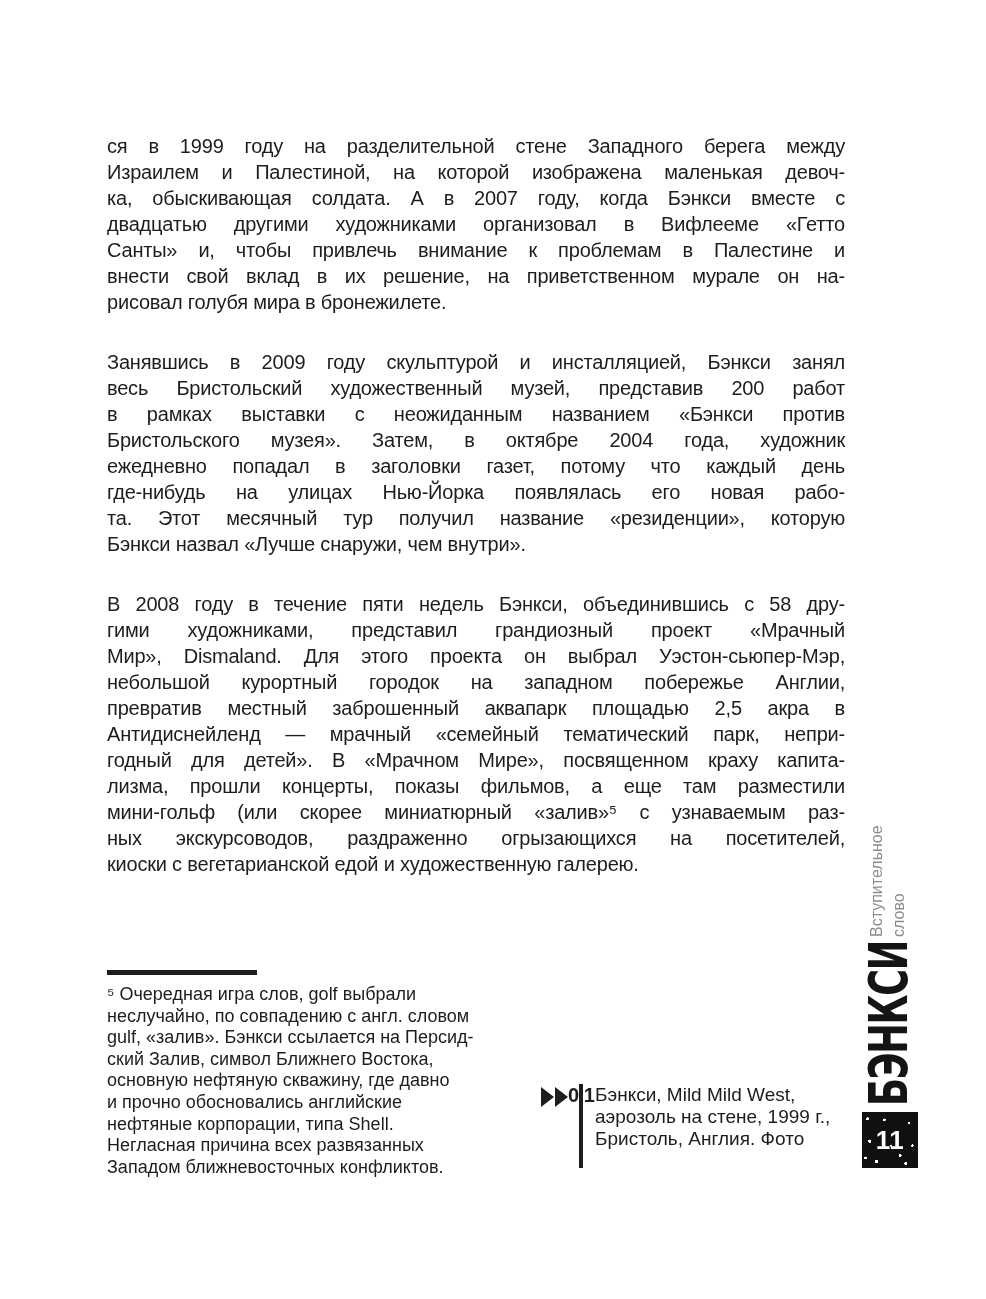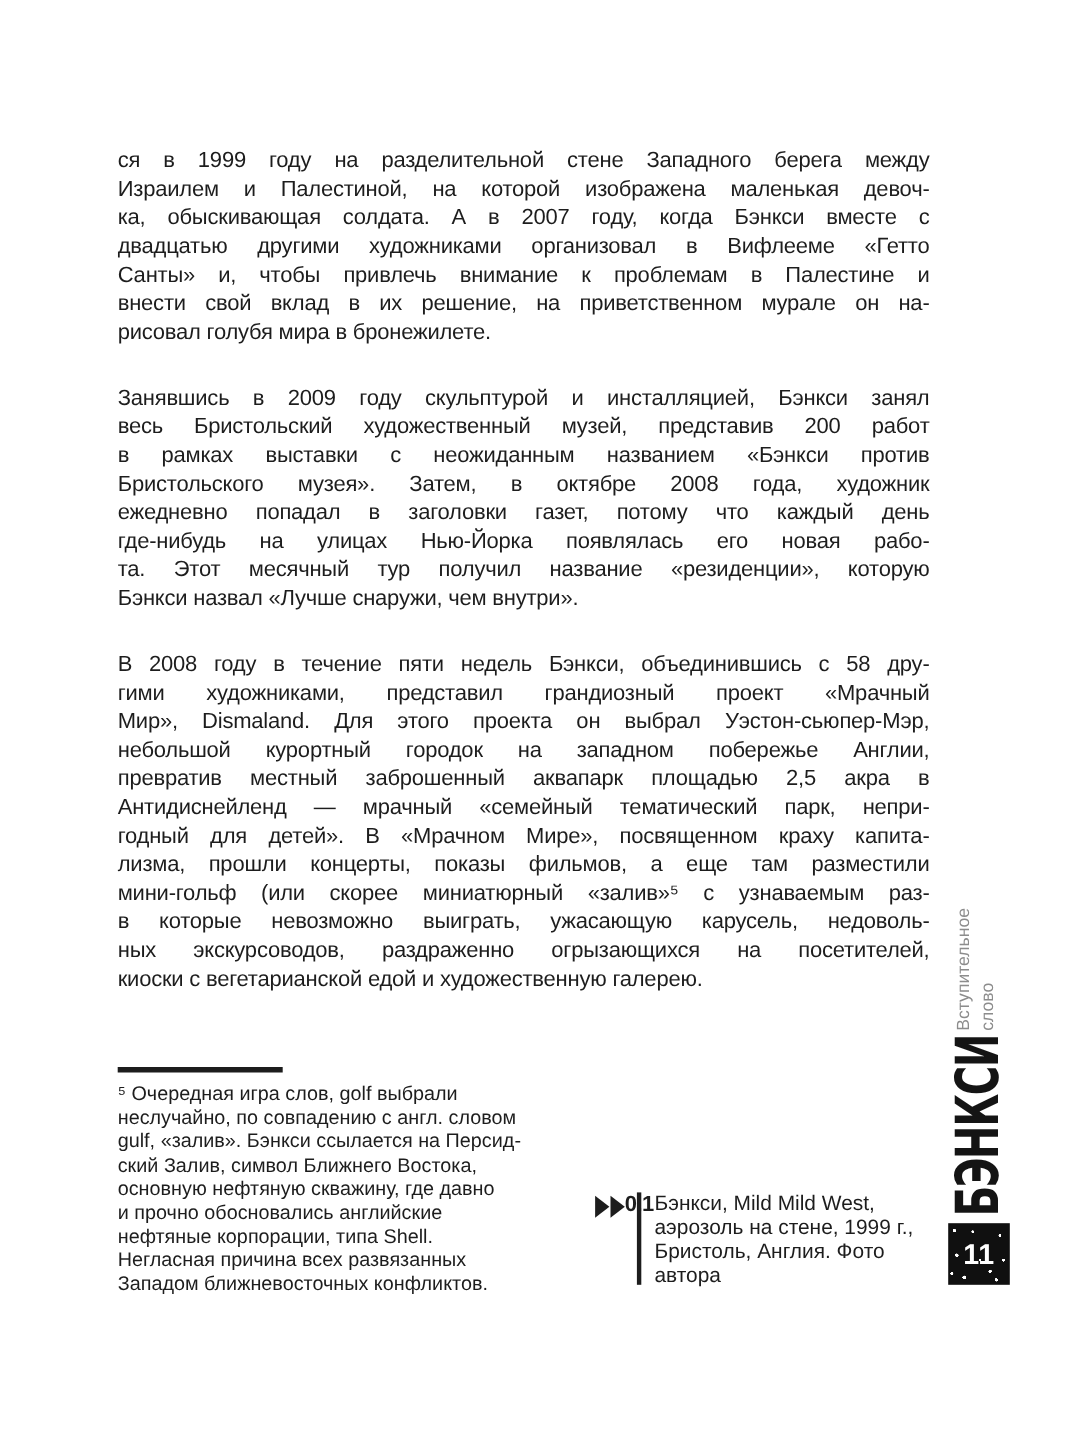--- a/index.html
+++ b/index.html
@@ -151,37 +151,36 @@
       <div class="line">ка, обыскивающая солдата. А в 2007 году, когда Бэнкси вместе с</div>
       <div class="line">двадцатью другими художниками организовал в Вифлееме «Гетто</div>
       <div class="line">Санты» и, чтобы привлечь внимание к проблемам в Палестине и</div>
       <div class="line">внести свой вклад в их решение, на приветственном мурале он на-</div>
       <div class="line last">рисовал голубя мира в бронежилете.</div>
     </div>
     <div class="para">
       <div class="line">Занявшись в 2009 году скульптурой и инсталляцией, Бэнкси занял</div>
       <div class="line">весь Бристольский художественный музей, представив 200 работ</div>
       <div class="line">в рамках выставки с неожиданным названием «Бэнкси против</div>
-      <div class="line">Бристольского музея». Затем, в октябре 2008 года, художник</div>
+      <div class="line">Бристольского музея». Затем, в октябре 2004 года, художник</div>
       <div class="line">ежедневно попадал в заголовки газет, потому что каждый день</div>
       <div class="line">где-нибудь на улицах Нью-Йорка появлялась его новая рабо-</div>
       <div class="line">та. Этот месячный тур получил название «резиденции», которую</div>
       <div class="line last">Бэнкси назвал «Лучше снаружи, чем внутри».</div>
     </div>
     <div class="para">
       <div class="line">В 2008 году в течение пяти недель Бэнкси, объединившись с 58 дру-</div>
       <div class="line">гими художниками, представил грандиозный проект «Мрачный</div>
       <div class="line">Мир», Dismaland. Для этого проекта он выбрал Уэстон-сьюпер-Мэр,</div>
       <div class="line">небольшой курортный городок на западном побережье Англии,</div>
       <div class="line">превратив местный заброшенный аквапарк площадью 2,5 акра в</div>
       <div class="line">Антидиснейленд — мрачный «семейный тематический парк, непри-</div>
       <div class="line">годный для детей». В «Мрачном Мире», посвященном краху капита-</div>
       <div class="line">лизма, прошли концерты, показы фильмов, а еще там разместили</div>
       <div class="line">мини-гольф (или скорее миниатюрный «залив»⁵ с узнаваемым раз-</div>
-      <div class="line">в которые невозможно выиграть, ужасающую карусель, недоволь-</div>
       <div class="line">ных экскурсоводов, раздраженно огрызающихся на посетителей,</div>
       <div class="line last">киоски с вегетарианской едой и художественную галерею.</div>
     </div>
   </main>
 
 <div class="footnote">
   <div class="footnote-rule"></div>
   <div id="footnote-lines">
       <div class="fn-line">⁵ Очередная игра слов, golf выбрали</div>
       <div class="fn-line">неслучайно, по совпадению с англ. словом</div>
@@ -201,21 +200,20 @@
       <span class="tri"></span>
       <span class="tri"></span>
     </div>
     <div class="caption-number">0.1</div>
   </div>
   <div class="caption-divider"></div>
   <div class="caption-text" id="caption-lines">
       <div class="cap-line">Бэнкси, Mild Mild West,</div>
       <div class="cap-line">аэрозоль на стене, 1999 г.,</div>
       <div class="cap-line">Бристоль, Англия. Фото</div>
-      <div class="cap-line">автора</div>
     </div>
 </div>
 
 <div class="chapter-vtext">
   <div>Вступительное</div>
   <div>слово</div>
 </div>
 
 <div class="book-vtext">БЭНКСИ</div>
 

